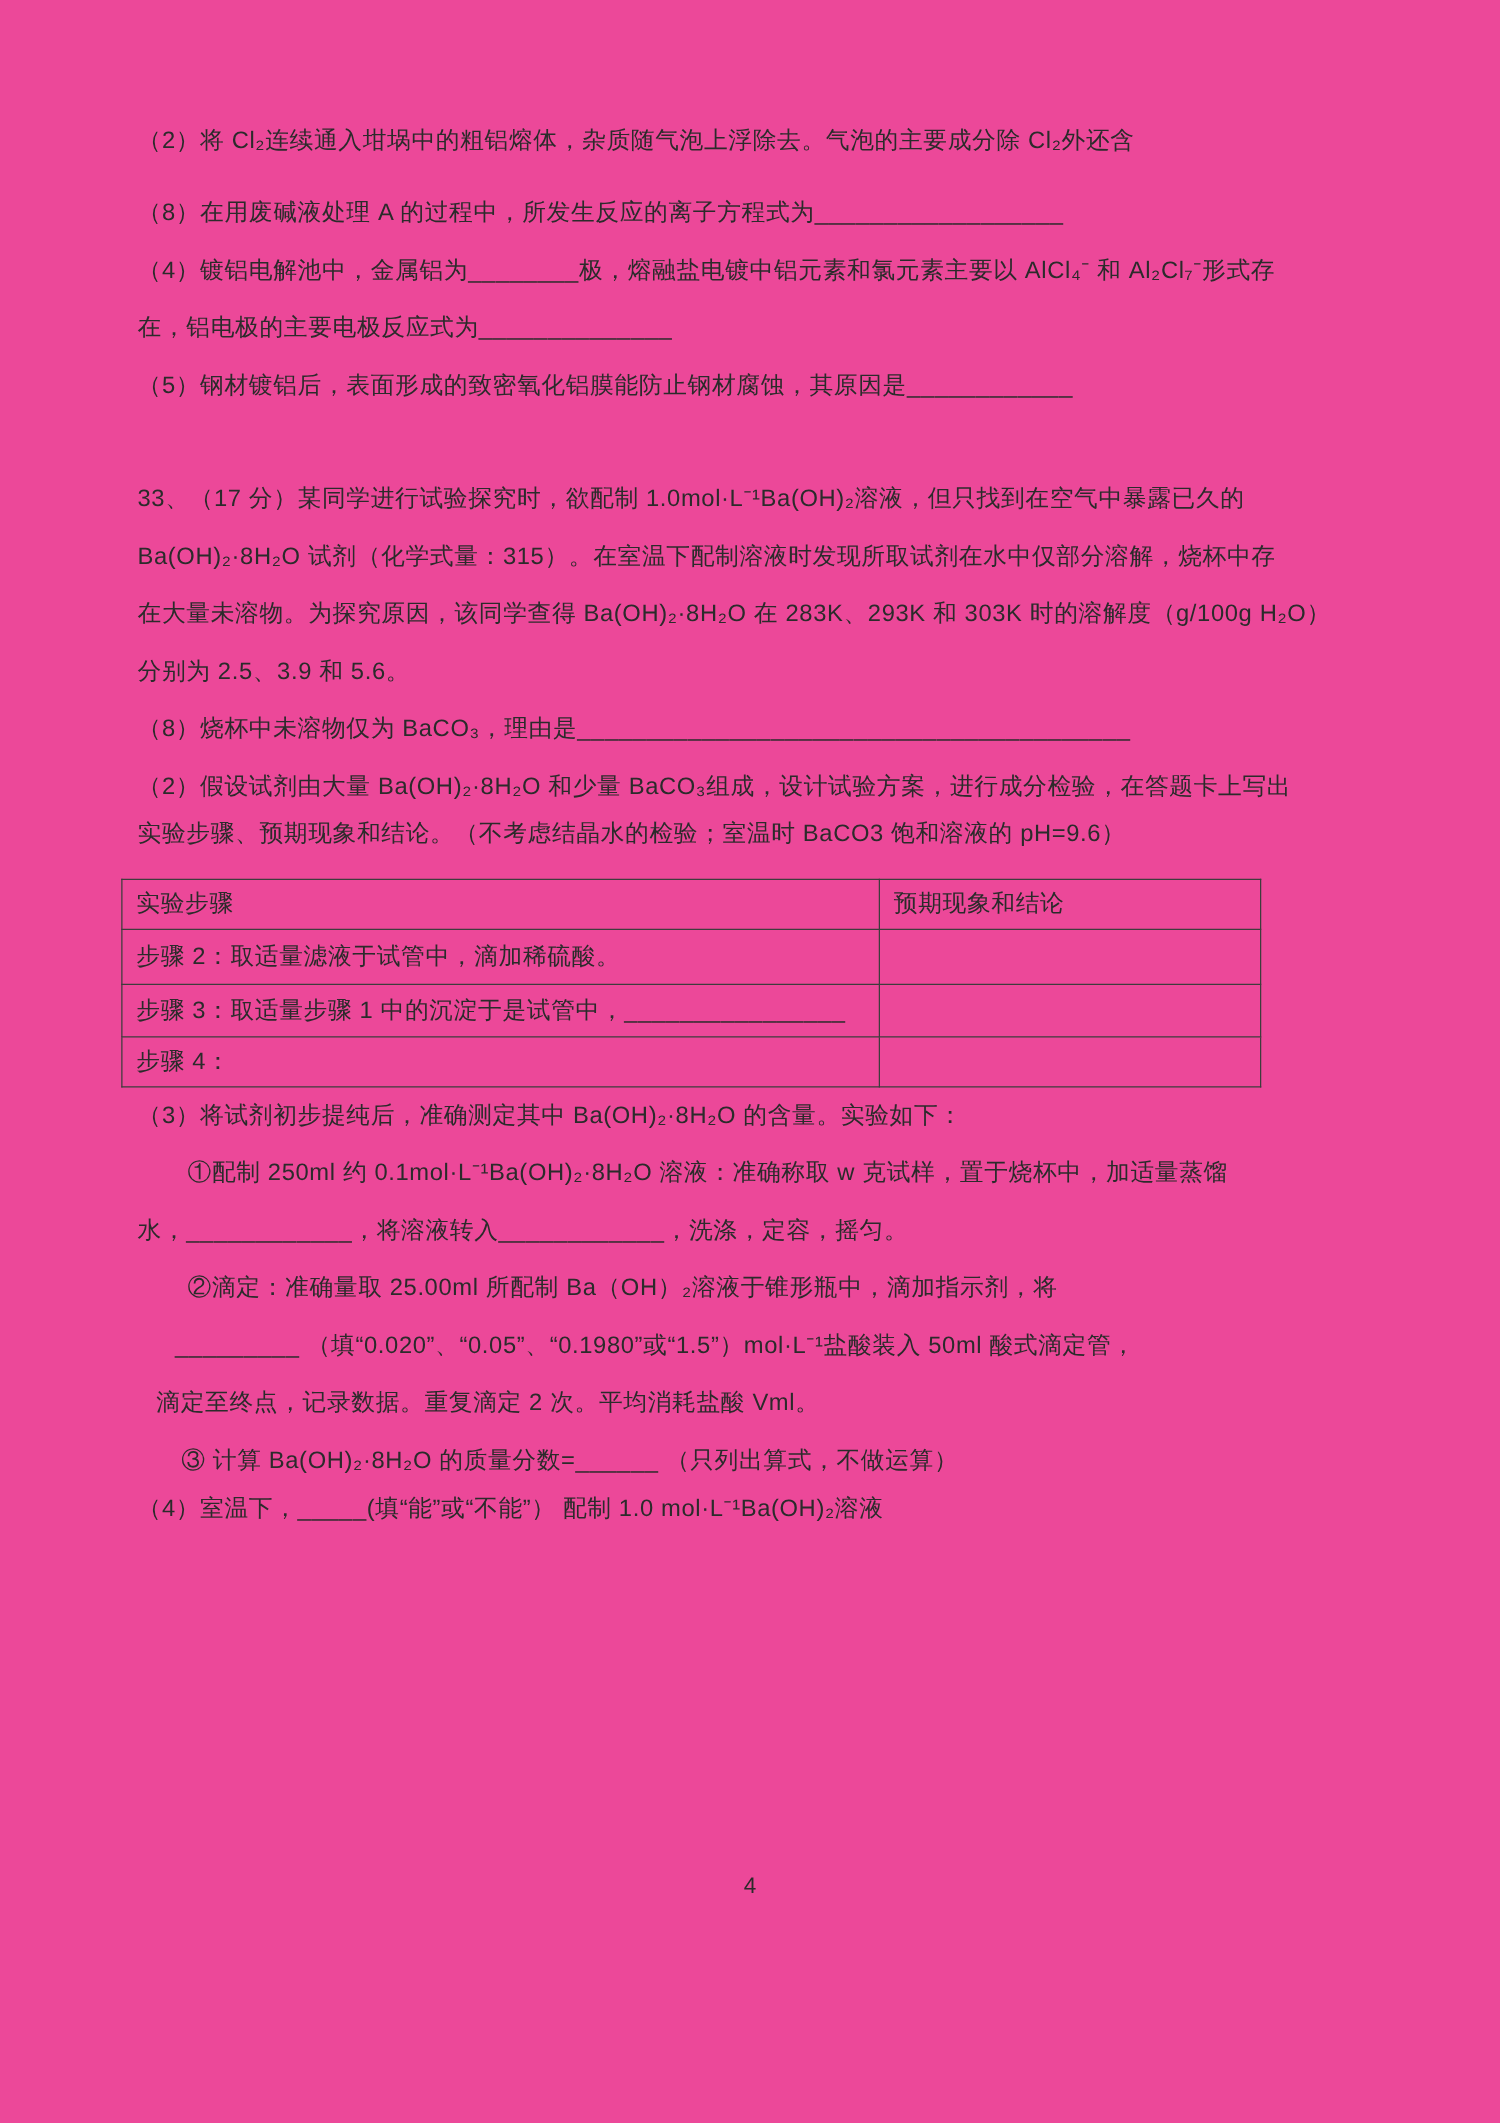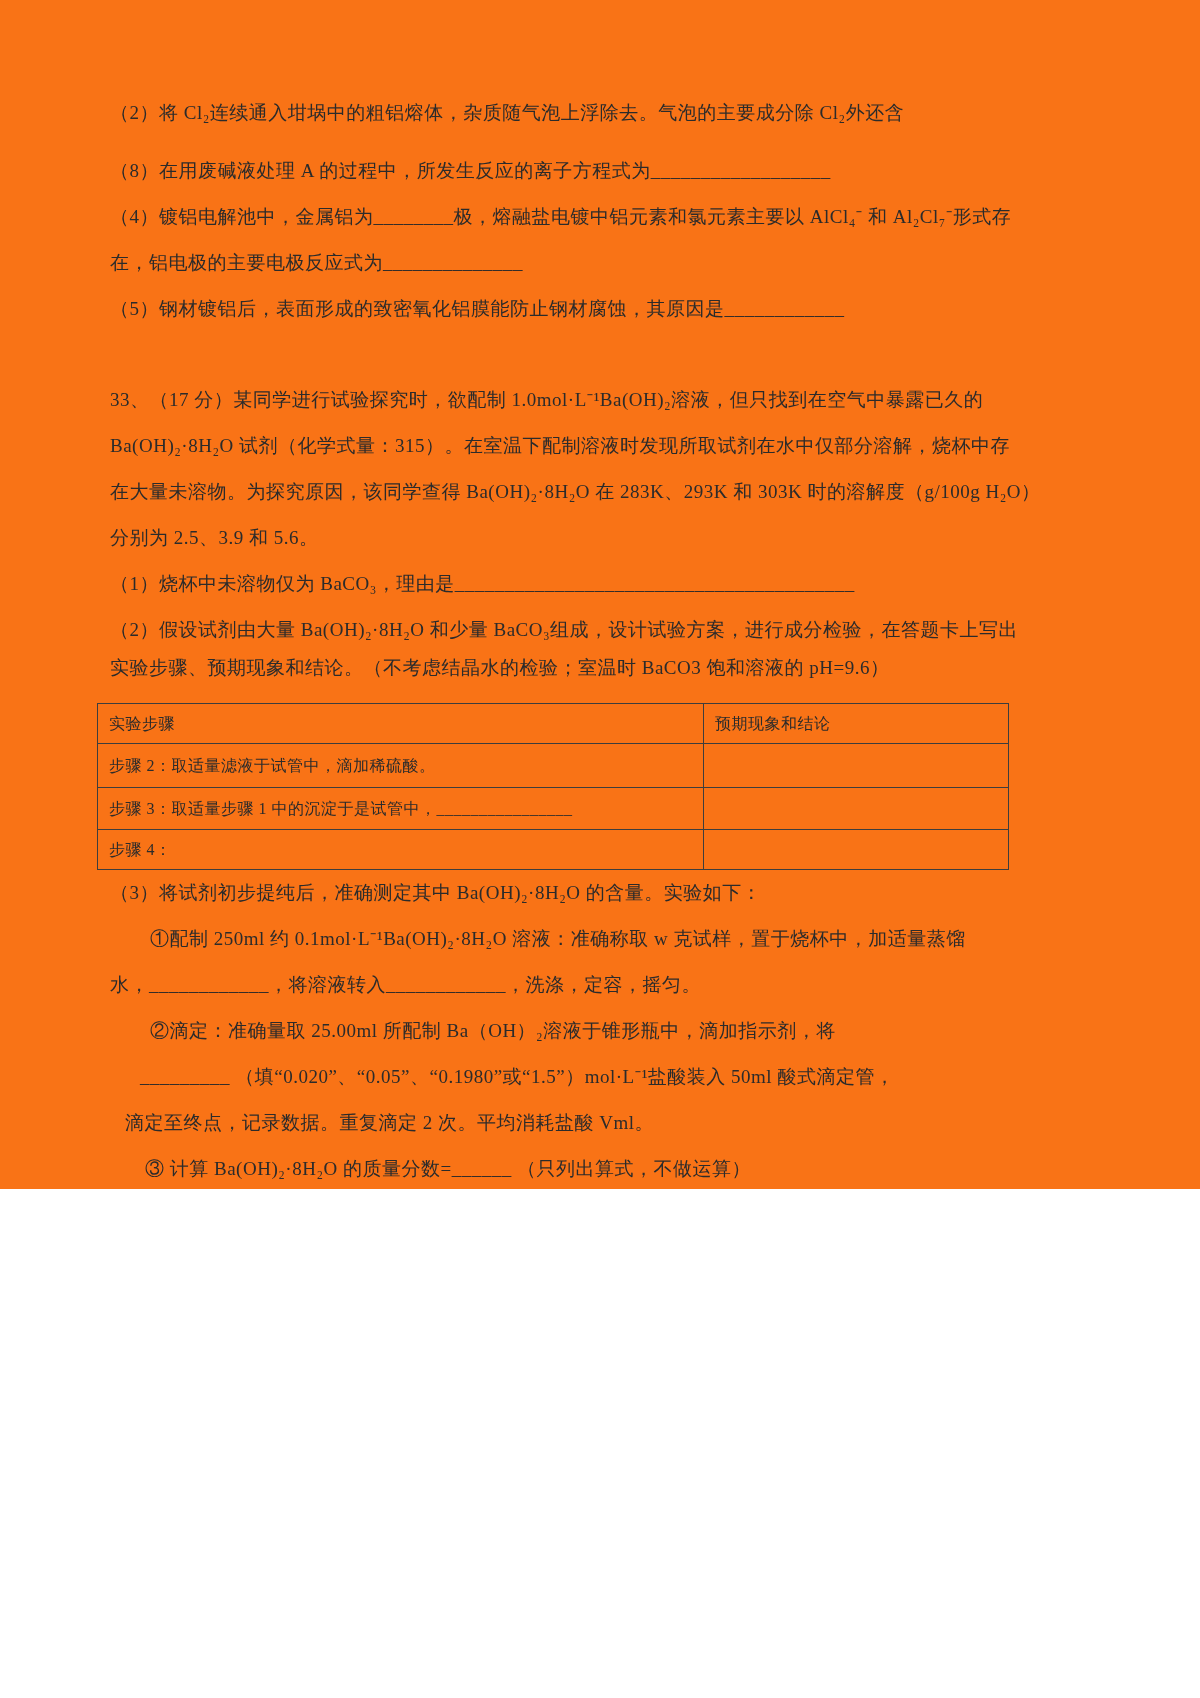--- a/index.html
+++ b/index.html
@@ -1,23 +1,23 @@
 <!DOCTYPE html>
 <html><head>
 <meta charset="utf-8">
 <style>
   * { box-sizing: border-box; }
   html, body { margin: 0; padding: 0; background: #ffffff; }
   .page {
     position: relative;
     width: 1200px;
-    height: 1189px;
-    background: #f97316;
+    height: 1698px;
+    background: #ec4899;
     color: #2b2b2b;
-    font-family: Liberation Serif, serif;
+    font-family: Liberation Sans, sans-serif;
     overflow: hidden;
   }
   .content {
     position: absolute;
     left: 110px;
     right: 104px;
     top: 102px;
     font-size: 19px;
   }
   .ln {
@@ -38,21 +38,21 @@
   .ind-40  { padding-left: 40px; }
 
   .exp-table {
     border-collapse: collapse;
     table-layout: fixed;
     width: 912px;
     margin: 14px 0 12px -13px;
   }
   .exp-table th, .exp-table td {
     border: 1px solid #3d3d3d;
-    font-size: 16px;
+    font-size: 19px;
     font-weight: normal;
     text-align: left;
     vertical-align: middle;
     padding: 6px 11px;
     letter-spacing: 0.5px;
     white-space: pre-wrap;
     line-height: 27px;
   }
   .col-step { width: 606px; }
   .exp-table thead th { height: 38px; }
@@ -83,21 +83,21 @@
     <div class="ln mb-lg">（2）将 Cl₂连续通入坩埚中的粗铝熔体，杂质随气泡上浮除去。气泡的主要成分除 Cl₂外还含</div>
     <div class="ln">（8）在用废碱液处理 A 的过程中，所发生反应的离子方程式为__________________</div>
     <div class="ln">（4）镀铝电解池中，金属铝为________极，熔融盐电镀中铝元素和氯元素主要以 AlCl₄⁻ 和 Al₂Cl₇⁻形式存</div>
     <div class="ln">在，铝电极的主要电极反应式为______________</div>
     <div class="ln">（5）钢材镀铝后，表面形成的致密氧化铝膜能防止钢材腐蚀，其原因是____________</div>
 
     <div class="ln mt-sec">33、（17 分）某同学进行试验探究时，欲配制 1.0mol·L⁻¹Ba(OH)₂溶液，但只找到在空气中暴露已久的</div>
     <div class="ln">Ba(OH)₂·8H₂O 试剂（化学式量：315）。在室温下配制溶液时发现所取试剂在水中仅部分溶解，烧杯中存</div>
     <div class="ln">在大量未溶物。为探究原因，该同学查得 Ba(OH)₂·8H₂O 在 283K、293K 和 303K 时的溶解度（g/100g H₂O）</div>
     <div class="ln">分别为 2.5、3.9 和 5.6。</div>
-    <div class="ln">（1）烧杯中未溶物仅为 BaCO₃，理由是________________________________________</div>
+    <div class="ln">（8）烧杯中未溶物仅为 BaCO₃，理由是________________________________________</div>
     <div class="ln mb-sm">（2）假设试剂由大量 Ba(OH)₂·8H₂O 和少量 BaCO₃组成，设计试验方案，进行成分检验，在答题卡上写出</div>
     <div class="ln">实验步骤、预期现象和结论。（不考虑结晶水的检验；室温时 BaCO3 饱和溶液的 pH=9.6）</div>
 
     <table class="exp-table">
       <colgroup>
         <col class="col-step">
         <col>
       </colgroup>
       <thead>
         <tr>

